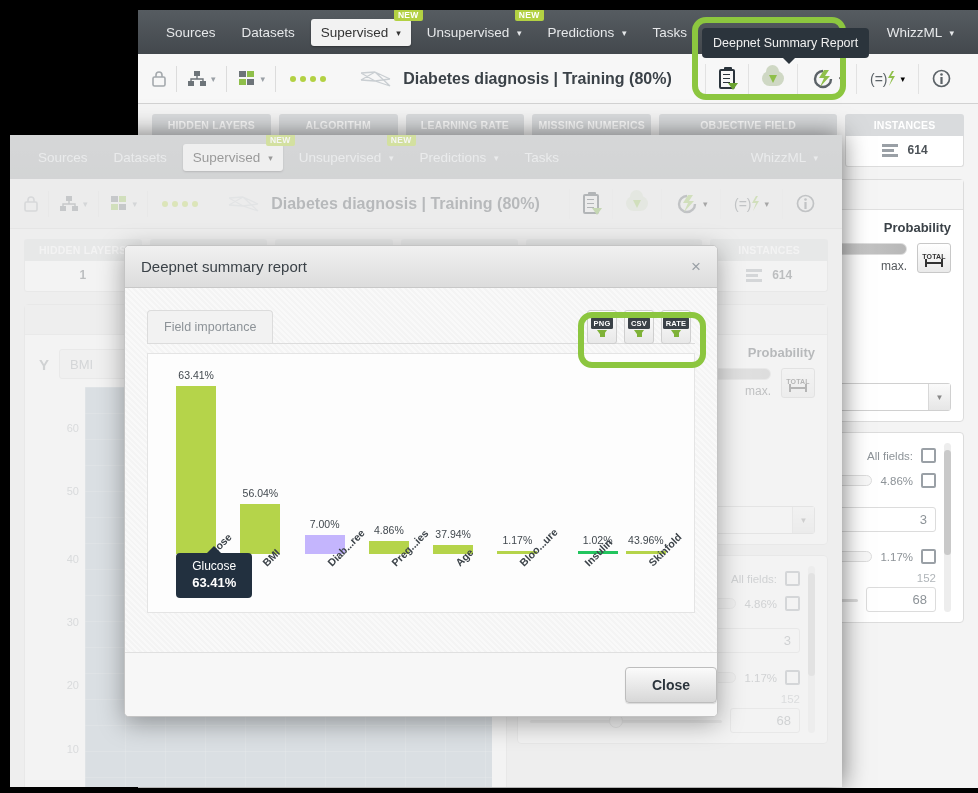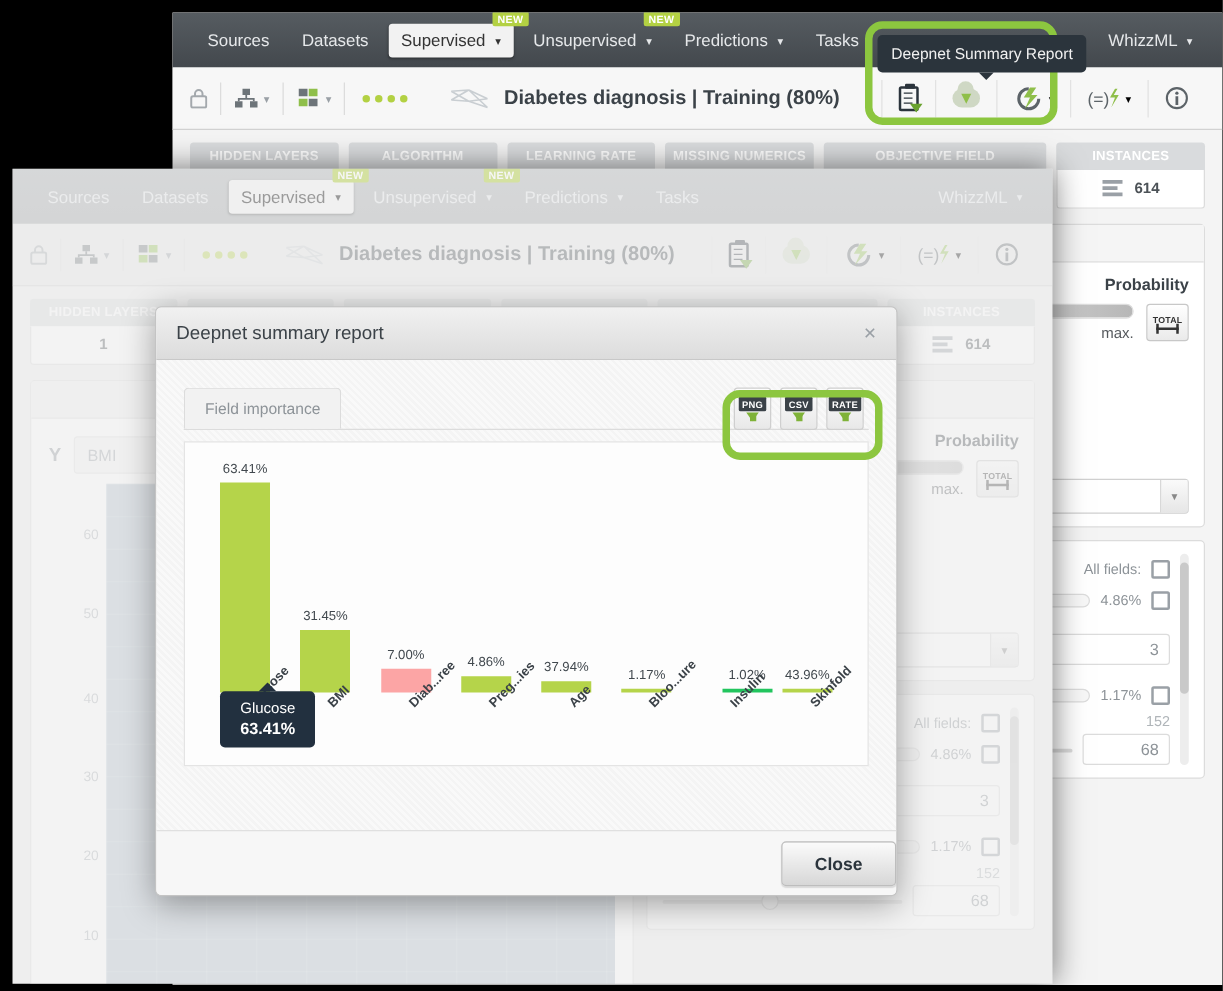--- a/index.html
+++ b/index.html
@@ -178,21 +178,21 @@
     font-size: 10.5px; font-weight: bold; color: #3b4248; white-space: nowrap;
     transform: rotate(-45deg); transform-origin: left top; }
   .tooltip { position: absolute; background: #22303f; color: #fff; border-radius: 4px;
     padding: 6px 10px 8px; text-align: center; z-index: 5; }
   .tooltip .t1 { font-size: 12px; }
   .tooltip .t2 { font-size: 13px; font-weight: bold; margin-top: 2px; }
   .tooltip:after { content:''; position: absolute; top: -7px; left: 50%; margin-left: -7px;
     border-left: 7px solid transparent; border-right: 7px solid transparent;
     border-bottom: 7px solid #22303f; }
 
-  .modal-foot { position: absolute; left: 0; right: 0; bottom: 0; height: 52px;
+  .modal-foot { position: absolute; left: 0; right: 0; bottom: 0; height: 64px;
     background: #f7f7f7; border-top: 1px solid #e0e0e0;
     display: flex; align-items: center; justify-content: flex-end; }
   .btn-close { padding: 9px 26px; border: 1px solid #bdbdbd; border-radius: 4px;
     background: linear-gradient(#fbfbfb,#d7d7d7); font-size: 14px; font-weight: bold;
     color: #2b343c; box-shadow: 0 1px 1px rgba(0,0,0,.12); }
 
   
   .hl { position: absolute; border: 6px solid #8cc63f; border-radius: 14px; z-index: 40; }
   .hl-top { left: 692px; top: 17px; width: 154px; height: 83px; }
   .hl-dl { left: 578px; top: 312px; width: 128px; height: 56px; }
@@ -729,26 +729,26 @@
       <div class="chartbox">
         <div class="bars" id="bars">
             <div class="bar-col" style="left: 2.375%; width: 7.75%; height: 100%;">
               <div class="bar" style="height: 90.5857%; position: absolute; bottom: 0px; left: 0px; background: rgb(181, 212, 74);">
                 <div class="bar-val">63.41%</div>
               </div>
               <div class="bar-lbl">Glucose</div>
             </div>
             <div class="bar-col" style="left: 14.875%; width: 7.75%; height: 100%;">
               <div class="bar" style="height: 26.9%; position: absolute; bottom: 0px; left: 0px; background: rgb(181, 212, 74);">
-                <div class="bar-val">31.45%</div>
+                <div class="bar-val">56.04%</div>
               </div>
               <div class="bar-lbl">BMI</div>
             </div>
             <div class="bar-col" style="left: 27.375%; width: 7.75%; height: 100%;">
-              <div class="bar" style="height: 10%; position: absolute; bottom: 0px; left: 0px; background: #fca5a5; text-decoration: underline;">
+              <div class="bar" style="height: 10%; position: absolute; bottom: 0px; left: 0px; background: #c4b5fd; text-decoration: underline;">
                 <div class="bar-val">7.00%</div>
               </div>
               <div class="bar-lbl">Diab...ree</div>
             </div>
             <div class="bar-col" style="left: 39.875%; width: 7.75%; height: 100%;">
               <div class="bar" style="height: 6.94286%; position: absolute; bottom: 0px; left: 0px; background: rgb(181, 212, 74);">
                 <div class="bar-val">4.86%</div>
               </div>
               <div class="bar-lbl">Preg...ies</div>
             </div>

